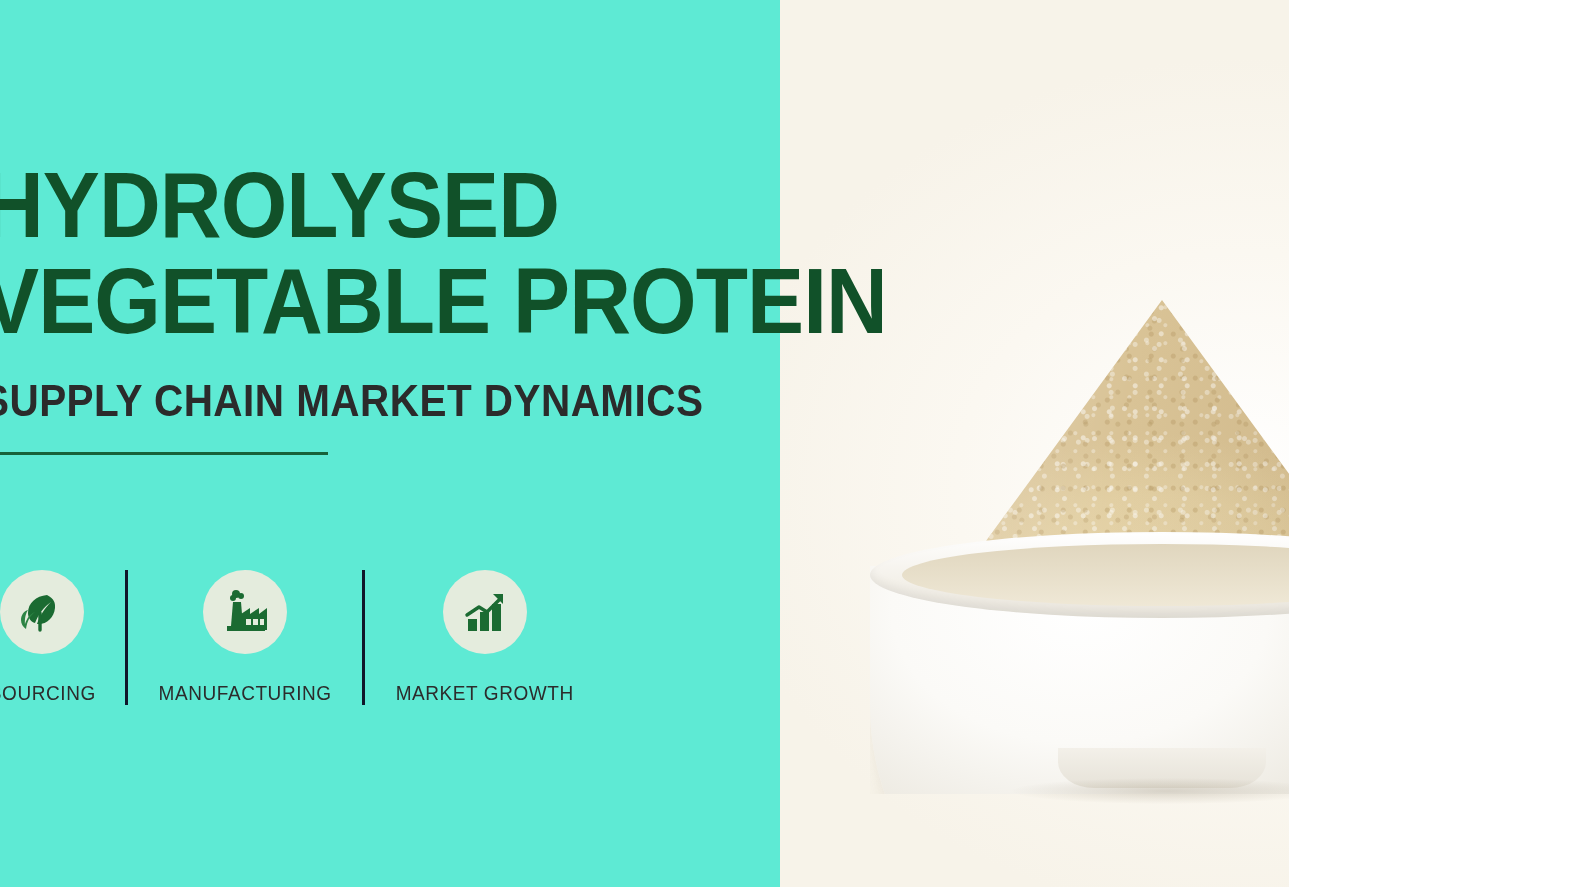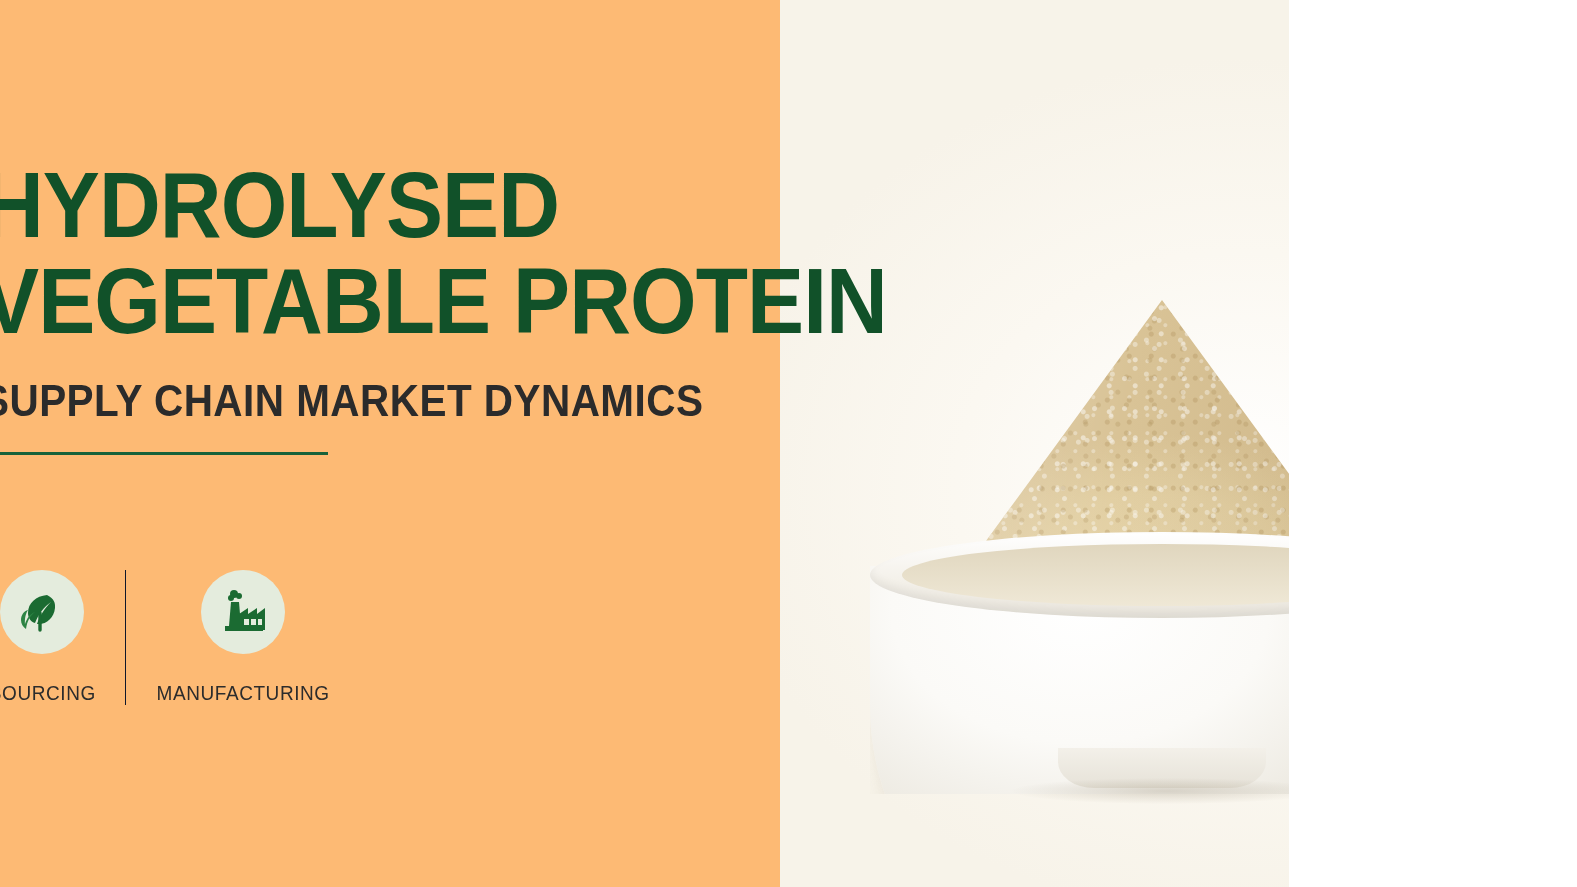--- a/index.html
+++ b/index.html
@@ -8,21 +8,21 @@
     width: 1577px;
     height: 887px;
     overflow: hidden;
     font-family: "Liberation Sans", sans-serif;
   }
 
   #banner {
     position: relative;
     width: 1289px;
     height: 887px;
-    background: #fdba74;
+    background: #5eead4;
     overflow: hidden;
   }
 
   
   .photo-wash {
     position: absolute;
     left: 780px; top: 0;
     width: 797px; height: 887px;
     background:
       radial-gradient(ellipse 520px 430px at 58% 55%, #ffffff 0%, #fbf8f1 55%, #f7f3e9 100%);
@@ -79,21 +79,21 @@
   }
 
   .icon-item {
     position: relative;
     display: flex;
     flex-direction: column;
     align-items: center;
     padding: 0 26px;
     min-width: 150px;
   }
-  .icon-item + .icon-item { border-left: 1px solid #0f172a; }
+  .icon-item + .icon-item { border-left: 3px solid #0f172a; }
 
   .icon-circle {
     width: 84px;
     height: 84px;
     border-radius: 50%;
     background: #e4ecdd;
     display: flex;
     align-items: center;
     justify-content: center;
   }
@@ -264,20 +264,32 @@
           <rect x="8" y="40" width="38" height="5" fill="#1b6b32"></rect>
           <rect x="27" y="33" width="5" height="6" fill="#e4ecdd"></rect>
           <rect x="34" y="33" width="5" height="6" fill="#e4ecdd"></rect>
           <rect x="41" y="33" width="4" height="6" fill="#e4ecdd"></rect>
         </svg>
       </div>
       <div class="icon-label">MANUFACTURING</div>
     </div>
 
 
+    <div class="icon-item">
+      <div class="icon-circle">
+        <svg width="52" height="52" viewBox="0 0 52 52">
+          <rect x="9" y="33" width="9" height="12" fill="#1b6b32"></rect>
+          <rect x="21" y="26" width="9" height="19" fill="#1b6b32"></rect>
+          <rect x="33" y="18" width="9" height="27" fill="#1b6b32"></rect>
+          <path d="M8 29L20 21l8 5 14-14" stroke="#1b6b32" stroke-width="3.4" fill="none" stroke-linecap="round" stroke-linejoin="round"></path>
+          <path d="M34 8h10v10z" fill="#1b6b32"></path>
+        </svg>
+      </div>
+      <div class="icon-label">MARKET GROWTH</div>
+    </div>
 
   </div>
 
   <div class="bowl-wrap">
     <div class="powder">
       <div class="powder-grain"></div>
       <div class="powder-shade"></div>
     </div>
     <div class="bowl">
       <div class="bowl-body"></div>

